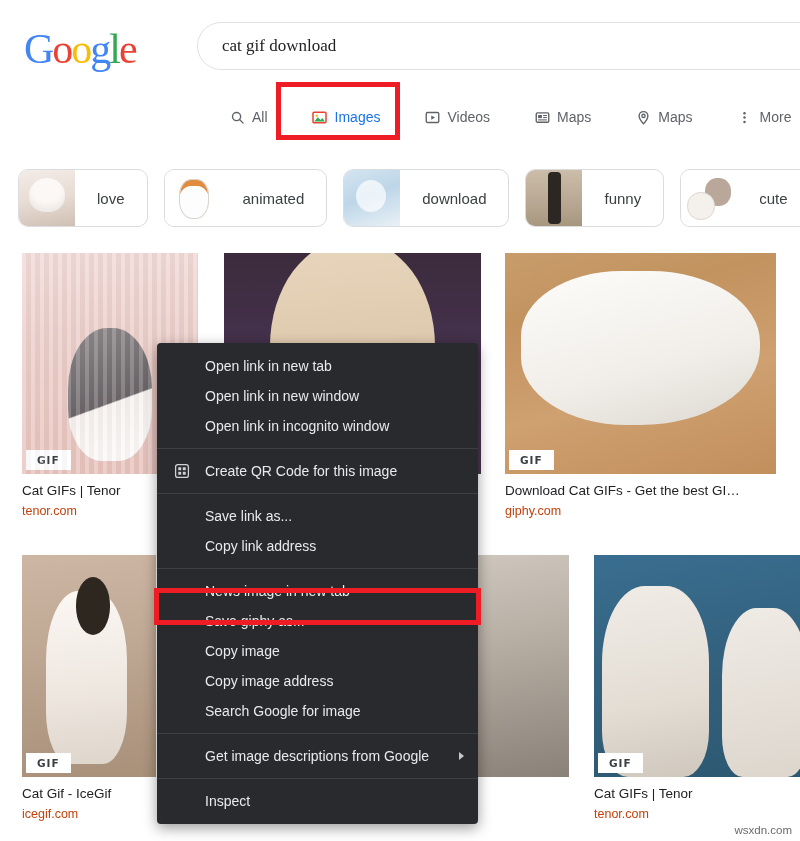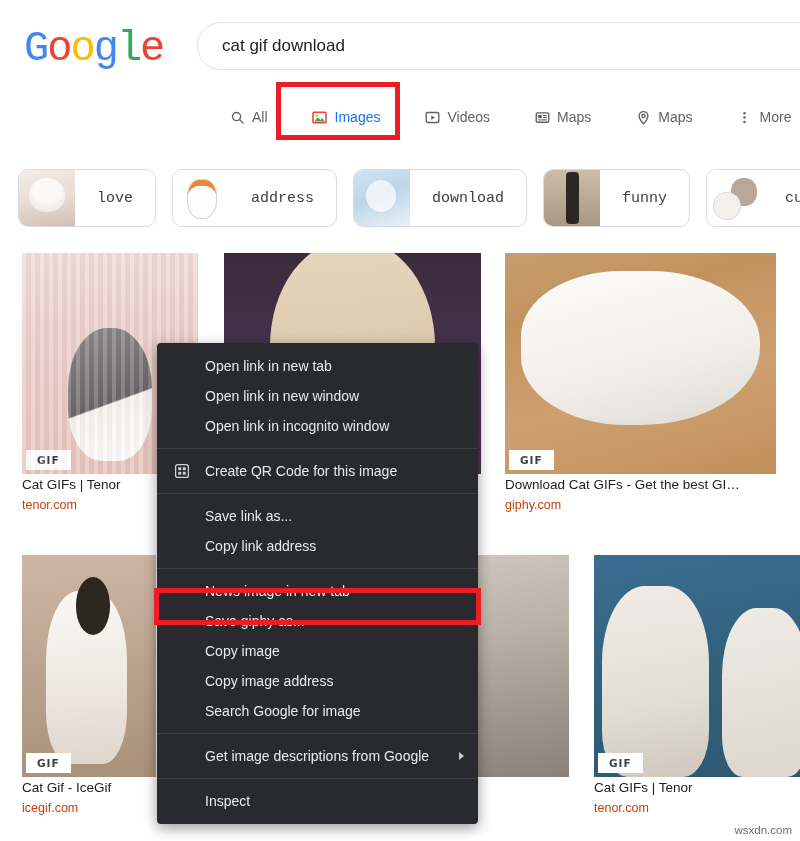--- a/index.html
+++ b/index.html
@@ -23,41 +23,41 @@
     width: 800px; height: 138px;
     background: #fff;
   }
 
   #google-logo {
     position: absolute;
     left: 24px; top: 28px;
     font-size: 42px;
     line-height: 42px;
     letter-spacing: -2.0px;
-    font-family: Liberation Mono, monospace;
+    font-family: Liberation Serif, serif;
     font-weight: 400;
     user-select: none;
   }
   #google-logo span { display: inline-block; }
 
   #search-box {
     position: absolute;
     left: 197px; top: 22px;
     width: 640px; height: 48px;
     border: 1px solid #dfe1e5;
     border-radius: 24px;
     background: #fff;
     box-sizing: border-box;
   }
   #search-input-text {
     position: absolute;
     left: 24px; top: 13px;
     font-size: 17px;
     color: #202124;
-    font-family: Liberation Sans, sans-serif;
+    font-family: Liberation Serif, serif;
     white-space: nowrap;
   }
 
   
   #nav-tabs {
     position: absolute;
     left: 215px; top: 100px;
     height: 38px;
     display: flex;
     align-items: flex-start;
@@ -103,21 +103,20 @@
   
   #chips-row {
     position: absolute;
     left: 0; top: 160px;
     width: 724px; height: 76px;
     display: flex;
     gap: 16px;
     padding-left: 18px;
     box-sizing: border-box;
     align-items: center;
-    font-family: Liberation Mono, monospace;
   }
   .chip {
     height: 56px;
     border: 1px solid #dadce0;
     border-radius: 10px;
     background: #fff;
     display: flex;
     align-items: stretch;
     overflow: hidden;
     cursor: pointer;
@@ -221,21 +220,21 @@
     font-size: 10.5px;
     font-weight: bold;
     letter-spacing: 1px;
     padding: 4px 11px;
     border-radius: 0;
     font-family: "DejaVu Sans", sans-serif;
   }
   .result-title {
     font-size: 13.5px;
     color: #202124;
-    margin-top: 3px;
+    margin-top: 9px;
     white-space: nowrap;
     overflow: hidden;
     text-overflow: ellipsis;
   }
   .result-domain {
     font-size: 12.5px;
     color: #c2410c;
     margin-top: 6px;
     white-space: nowrap;
   }
@@ -442,21 +441,21 @@
 
 <div id="images-highlight" style="border-color: rgb(238, 28, 37);"></div>
 
 <div id="chips-row">
     <div class="chip">
       <div class="chip-thumb thumb-love"></div>
       <div class="chip-label">love</div>
     </div>
     <div class="chip">
       <div class="chip-thumb thumb-animated"></div>
-      <div class="chip-label">address</div>
+      <div class="chip-label">animated</div>
     </div>
     <div class="chip">
       <div class="chip-thumb thumb-beautiful"></div>
       <div class="chip-label">download</div>
     </div>
     <div class="chip">
       <div class="chip-thumb thumb-funny"></div>
       <div class="chip-label">funny</div>
     </div>
     <div class="chip">

